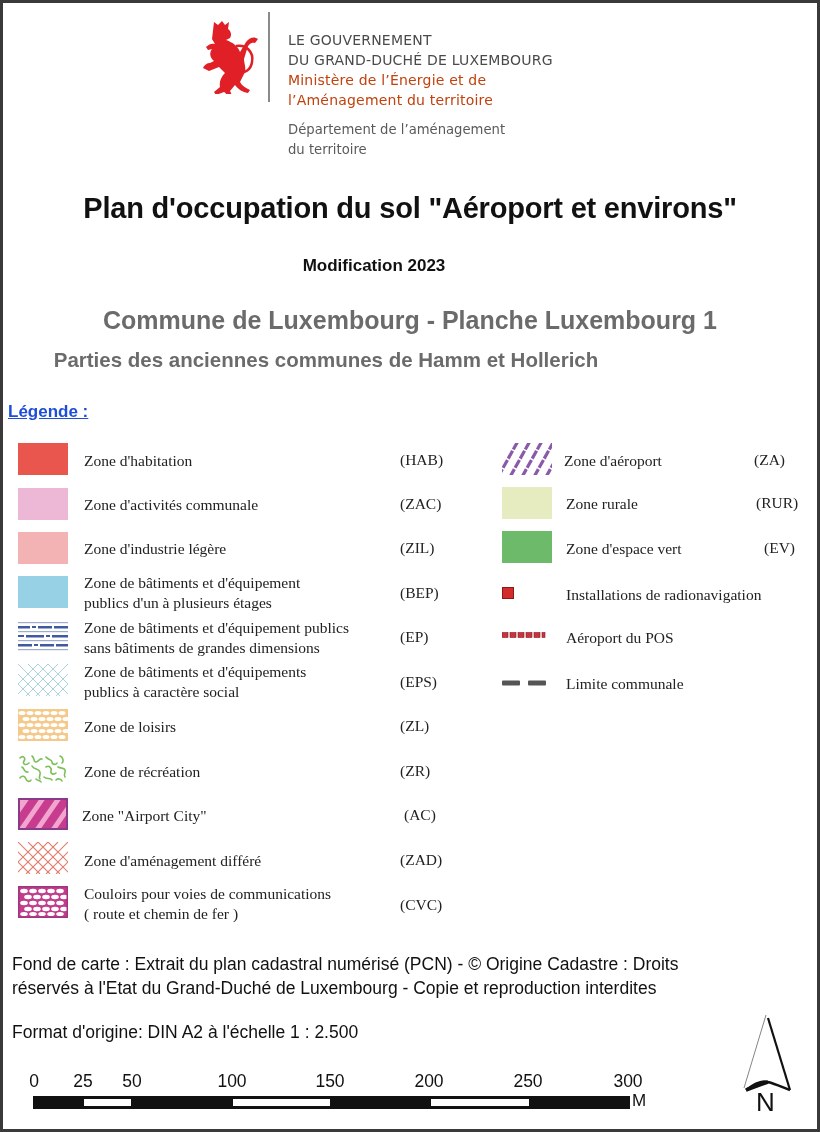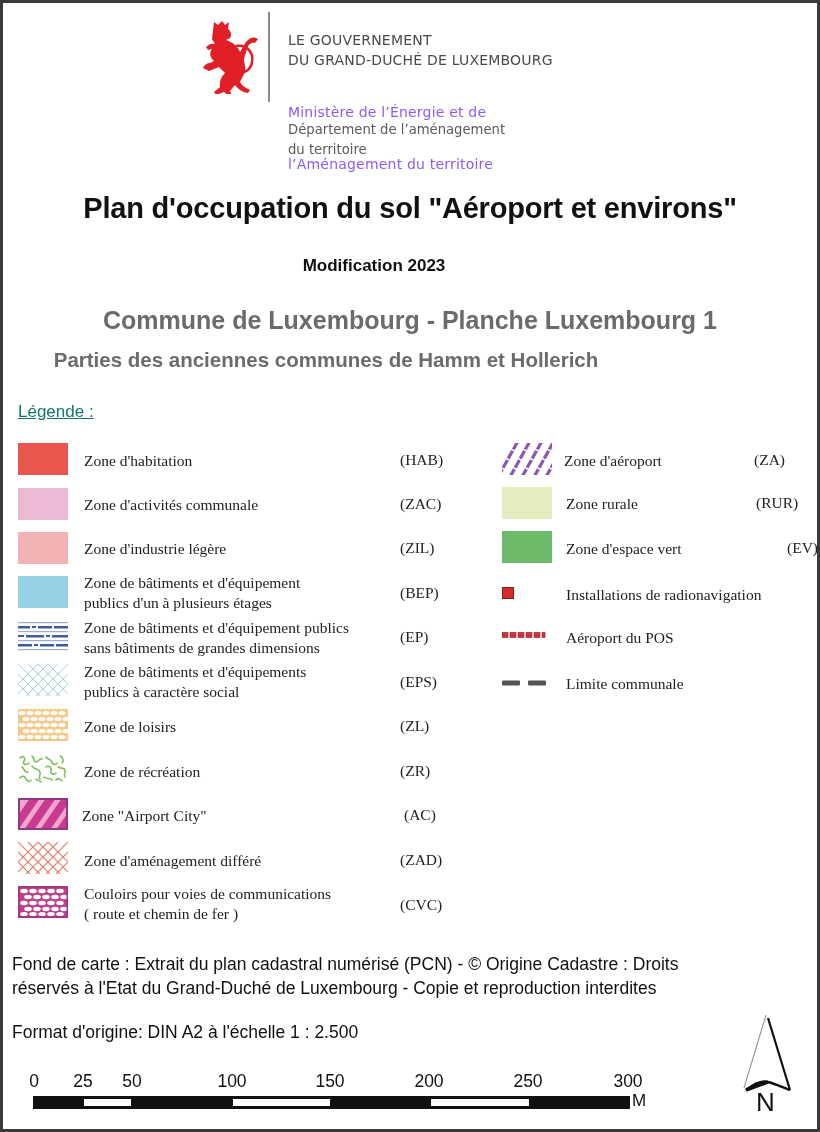--- a/index.html
+++ b/index.html
@@ -8,34 +8,34 @@
     position: absolute; left: 0; top: 0; width: 820px; height: 1132px;
     box-sizing: border-box; border: 3px solid #3a3a3a; border-top-width: 3px;
     background: #fff;
   }
 
   
   .logo { position: absolute; left: 192px; top: 18px; width: 66px; height: 76px; }
   .logo-divider { position: absolute; left: 268px; top: 12px; width: 2px; height: 90px; background: #8a8a8a; }
   .gov { position: absolute; left: 288px; top: 30px; font-family: "DejaVu Sans", sans-serif; font-size: 14px; line-height: 20px; letter-spacing: 0.2px; }
   .gov .l1, .gov .l2 { color: #4a4a4a; }
-  .gov .l3, .gov .l4 { color: #8b5cf6; margin-top: 32px; }
+  .gov .l3, .gov .l4 { color: #c2410c; }
   .dept { position: absolute; left: 288px; top: 120px; font-family: "DejaVu Sans", sans-serif; font-size: 13.2px; line-height: 20px; color: #5a5a5a; }
 
   .title { position: absolute; left: 0; width: 820px; top: 192px; text-align: center;
     font-family: "Liberation Sans", sans-serif; font-weight: bold; font-size: 29px; color: #111; letter-spacing: -0.2px; }
   .modif { position: absolute; left: 0; width: 748px; top: 256px; text-align: center;
     font-family: "Liberation Sans", sans-serif; font-weight: bold; font-size: 17px; color: #111; }
   .commune { position: absolute; left: 0; width: 820px; top: 306px; text-align: center;
     font-family: "Liberation Sans", sans-serif; font-weight: bold; font-size: 25px; color: #6b6b6b; }
   .parties { position: absolute; left: 0; width: 652px; top: 348px; text-align: center;
     font-family: "Liberation Sans", sans-serif; font-weight: bold; font-size: 20.5px; color: #6b6b6b; }
 
-  .legende-title { position: absolute; left: 18px; top: 402px; font-family: "Liberation Sans", sans-serif;
-    font-weight: normal; font-size: 17px; text-decoration: underline; color: #0f766e; }
+  .legende-title { position: absolute; left: 8px; top: 402px; font-family: "Liberation Sans", sans-serif;
+    font-weight: bold; font-size: 17px; text-decoration: underline; color: #1d4ed8; }
 
   .item { position: absolute; font-family: "Liberation Serif", serif; font-size: 15.5px; color: #222; line-height: 20px; }
   .swatch { position: absolute; width: 50px; height: 32px; box-sizing: border-box; }
   .code { position: absolute; font-family: "Liberation Serif", serif; font-size: 15.5px; color: #222; }
 
   .footnote { position: absolute; left: 12px; top: 952px; font-family: "Liberation Sans", sans-serif; font-size: 17.5px; color: #111; line-height: 24px; }
   .format { position: absolute; left: 12px; top: 1022px; font-family: "Liberation Sans", sans-serif; font-size: 17.5px; color: #111; }
 
   .scale-label { position: absolute; top: 1071px; font-family: "Liberation Sans", sans-serif; font-size: 17.5px; color: #111; transform: translateX(-50%); }
   .scale-bar { position: absolute; left: 33px; top: 1096px; width: 597px; height: 13px; background: #111; }
@@ -261,21 +261,21 @@
 </svg>
 <div class="item" style="left:564px;top:451px;">Zone d'aéroport</div>
 <div class="code" style="left:754px;top:451px;">(ZA)</div>
 
 <div class="swatch" style="left:502px;top:487px;background:#e6ecbf;"></div>
 <div class="item" style="left:566px;top:494px;">Zone rurale</div>
 <div class="code" style="left:756px;top:494px;">(RUR)</div>
 
 <div class="swatch" style="left:502px;top:531px;background:#6dba6a;"></div>
 <div class="item" style="left:566px;top:539px;">Zone d'espace vert</div>
-<div class="code" style="left:787px;top:539px;text-align:center;">(EV)</div>
+<div class="code" style="left:764px;top:539px;text-align:center;">(EV)</div>
 
 <div style="position:absolute;left:502px;top:587px;width:12px;height:12px;background:#d42b2b;border:1px solid #8a1a1a;box-sizing:border-box;"></div>
 <div class="item" style="left:566px;top:585px;">Installations de radionavigation</div>
 
 <svg style="position:absolute;left:502px;top:632px;width:46px;height:6px;" viewBox="0 0 46 6">
   <g fill="#c8343c" stroke="#8a1a1f" stroke-width="0.6">
     <rect x="0" y="0.5" width="6" height="5"></rect>
       <rect x="8" y="0.5" width="6" height="5"></rect>
       <rect x="16" y="0.5" width="6" height="5"></rect>
       <rect x="24" y="0.5" width="6" height="5"></rect>

